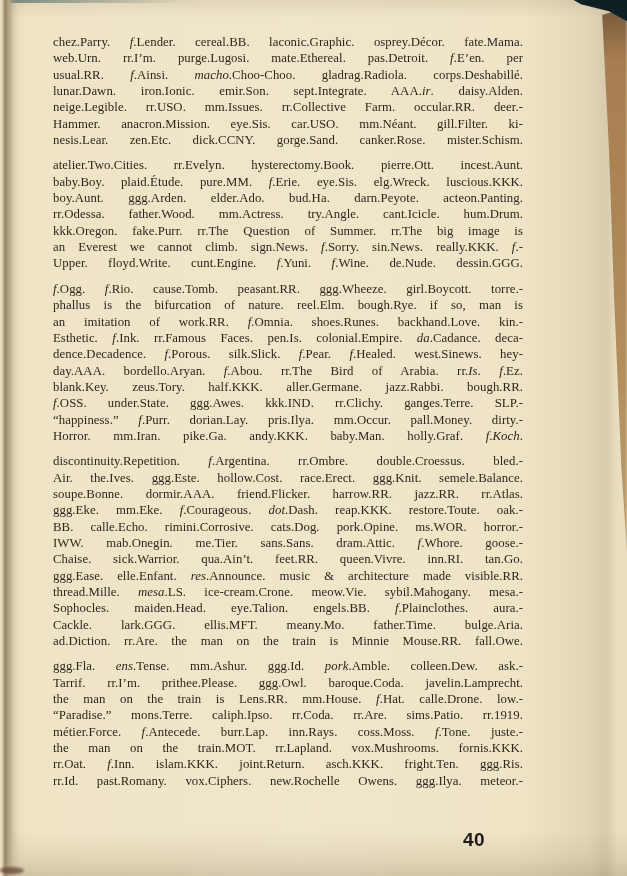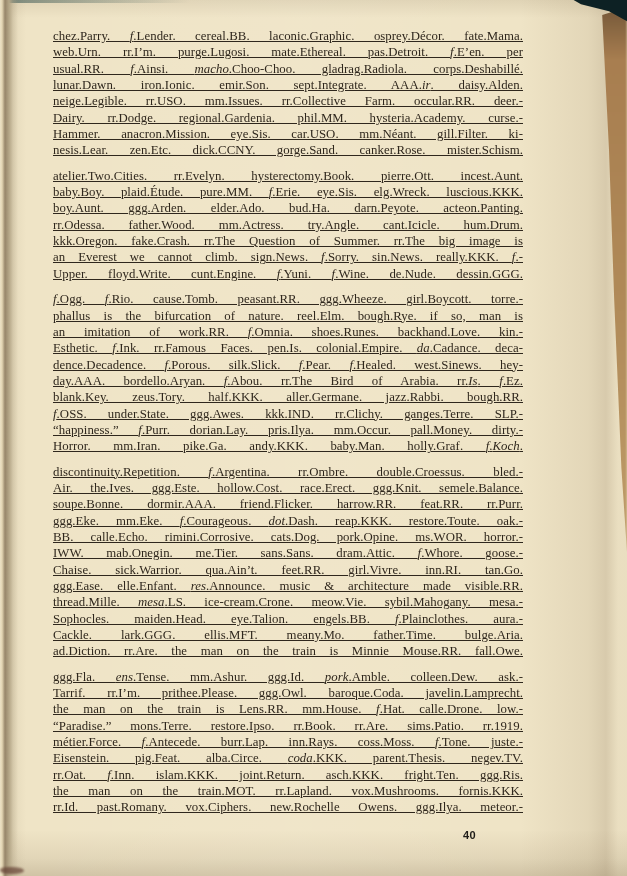--- a/index.html
+++ b/index.html
@@ -97,40 +97,40 @@
     position: absolute;
     left: 53px;
     top: 26px;
     width: 470px;
     color: var(--ink, #2f271d);
     font-size: 12.8px;
     line-height: 16.35px;
     letter-spacing: 0.05px;
   }
 
-  .para { margin: 2px 0 9px 0; text-decoration: underline; }
+  .para { margin: 8px 0 9px 0; }
   .para:last-child { margin-bottom: 0; }
 
   .line {
     text-align: justify;
     text-align-last: justify;
     white-space: normal;
     height: 16.35px;
     overflow: hidden;
   }
 
   .line i { font-style: italic; }
 
   .page-number {
     position: absolute;
     left: 463px;
     top: 829px;
     font-family: "Liberation Sans", sans-serif;
     font-weight: 700;
-    font-size: 11px;
+    font-size: 19px;
     letter-spacing: 0.5px;
     color: #1e1c18;
   }
 </style>
 </head>
 <body>
 
 <div class="scan">
   <div class="paper-shading"></div>
   <div class="board-wedge"></div>
@@ -139,66 +139,64 @@
   <div class="binding"></div>
   <div class="mark-bl"></div>
 
   <div class="text-block">
       <div class="para">
         <div class="line">chez.Parry. <i>f</i>.Lender. cereal.BB. laconic.Graphic. osprey.Décor. fate.Mama.</div>
         <div class="line">web.Urn. rr.I’m. purge.Lugosi. mate.Ethereal. pas.Detroit. <i>f</i>.E’en. per</div>
         <div class="line">usual.RR. <i>f</i>.Ainsi. <i>macho</i>.Choo-Choo. gladrag.Radiola. corps.Deshabillé.</div>
         <div class="line">lunar.Dawn. iron.Ionic. emir.Son. sept.Integrate. AAA.<i>ir</i>. daisy.Alden.</div>
         <div class="line">neige.Legible. rr.USO. mm.Issues. rr.Collective Farm. occular.RR. deer.-</div>
-        <div class="line">Dairy. rr.Dodge. regional.Gardenia. phil.MM. hysteria.Academy. curse.-</div>
         <div class="line">Hammer. anacron.Mission. eye.Sis. car.USO. mm.Néant. gill.Filter. ki-</div>
         <div class="line">nesis.Lear. zen.Etc. dick.CCNY. gorge.Sand. canker.Rose. mister.Schism.</div>
       </div>
       <div class="para">
         <div class="line">atelier.Two.Cities. rr.Evelyn. hysterectomy.Book. pierre.Ott. incest.Aunt.</div>
         <div class="line">baby.Boy. plaid.Étude. pure.MM. <i>f</i>.Erie. eye.Sis. elg.Wreck. luscious.KKK.</div>
         <div class="line">boy.Aunt. ggg.Arden. elder.Ado. bud.Ha. darn.Peyote. acteon.Panting.</div>
         <div class="line">rr.Odessa. father.Wood. mm.Actress. try.Angle. cant.Icicle. hum.Drum.</div>
-        <div class="line">kkk.Oregon. fake.Crash. rr.The Question of Summer. rr.The big image is</div>
+        <div class="line">kkk.Oregon. fake.Purr. rr.The Question of Summer. rr.The big image is</div>
         <div class="line">an Everest we cannot climb. sign.News. <i>f</i>.Sorry. sin.News. really.KKK. <i>f</i>.-</div>
         <div class="line">Upper. floyd.Write. cunt.Engine. <i>f</i>.Yuni. <i>f</i>.Wine. de.Nude. dessin.GGG.</div>
       </div>
       <div class="para">
         <div class="line"><i>f</i>.Ogg. <i>f</i>.Rio. cause.Tomb. peasant.RR. ggg.Wheeze. girl.Boycott. torre.-</div>
         <div class="line">phallus is the bifurcation of nature. reel.Elm. bough.Rye. if so, man is</div>
         <div class="line">an imitation of work.RR. <i>f</i>.Omnia. shoes.Runes. backhand.Love. kin.-</div>
         <div class="line">Esthetic. <i>f</i>.Ink. rr.Famous Faces. pen.Is. colonial.Empire. <i>da</i>.Cadance. deca-</div>
         <div class="line">dence.Decadence. <i>f</i>.Porous. silk.Slick. <i>f</i>.Pear. <i>f</i>.Healed. west.Sinews. hey-</div>
         <div class="line">day.AAA. bordello.Aryan. <i>f</i>.Abou. rr.The Bird of Arabia. rr.<i>Is</i>. <i>f</i>.Ez.</div>
         <div class="line">blank.Key. zeus.Tory. half.KKK. aller.Germane. jazz.Rabbi. bough.RR.</div>
         <div class="line"><i>f</i>.OSS. under.State. ggg.Awes. kkk.IND. rr.Clichy. ganges.Terre. SLP.-</div>
         <div class="line">“happiness.” <i>f</i>.Purr. dorian.Lay. pris.Ilya. mm.Occur. pall.Money. dirty.-</div>
         <div class="line">Horror. mm.Iran. pike.Ga. andy.KKK. baby.Man. holly.Graf. <i>f</i>.<i>Koch</i>.</div>
       </div>
       <div class="para">
         <div class="line">discontinuity.Repetition. <i>f</i>.Argentina. rr.Ombre. double.Croessus. bled.-</div>
         <div class="line">Air. the.Ives. ggg.Este. hollow.Cost. race.Erect. ggg.Knit. semele.Balance.</div>
-        <div class="line">soupe.Bonne. dormir.AAA. friend.Flicker. harrow.RR. feat.RR. rr.Purr.</div>
+        <div class="line">soupe.Bonne. dormir.AAA. friend.Flicker. harrow.RR. jazz.RR. rr.Atlas.</div>
         <div class="line">ggg.Eke. mm.Eke. <i>f</i>.Courageous. <i>dot</i>.Dash. reap.KKK. restore.Toute. oak.-</div>
         <div class="line">BB. calle.Echo. rimini.Corrosive. cats.Dog. pork.Opine. ms.WOR. horror.-</div>
         <div class="line">IWW. mab.Onegin. me.Tier. sans.Sans. dram.Attic. <i>f</i>.Whore. goose.-</div>
-        <div class="line">Chaise. sick.Warrior. qua.Ain’t. feet.RR. girl.Vivre. inn.RI. tan.Go.</div>
+        <div class="line">Chaise. sick.Warrior. qua.Ain’t. feet.RR. queen.Vivre. inn.RI. tan.Go.</div>
         <div class="line">ggg.Ease. elle.Enfant. <i>res</i>.Announce. music &amp; architecture made visible.RR.</div>
         <div class="line">thread.Mille. <i>mesa</i>.LS. ice-cream.Crone. meow.Vie. sybil.Mahogany. mesa.-</div>
         <div class="line">Sophocles. maiden.Head. eye.Talion. engels.BB. <i>f</i>.Plainclothes. aura.-</div>
         <div class="line">Cackle. lark.GGG. ellis.MFT. meany.Mo. father.Time. bulge.Aria.</div>
         <div class="line">ad.Diction. rr.Are. the man on the train is Minnie Mouse.RR. fall.Owe.</div>
       </div>
       <div class="para">
         <div class="line">ggg.Fla. <i>ens</i>.Tense. mm.Ashur. ggg.Id. <i>pork</i>.Amble. colleen.Dew. ask.-</div>
         <div class="line">Tarrif. rr.I’m. prithee.Please. ggg.Owl. baroque.Coda. javelin.Lamprecht.</div>
         <div class="line">the man on the train is Lens.RR. mm.House. <i>f</i>.Hat. calle.Drone. low.-</div>
-        <div class="line">“Paradise.” mons.Terre. restore.Ipso. rr.Book. rr.Are. sims.Patio. rr.1919.</div>
+        <div class="line">“Paradise.” mons.Terre. caliph.Ipso. rr.Coda. rr.Are. sims.Patio. rr.1919.</div>
         <div class="line">métier.Force. <i>f</i>.Antecede. burr.Lap. inn.Rays. coss.Moss. <i>f</i>.Tone. juste.-</div>
-        <div class="line">Eisenstein. pig.Feat. alba.Circe. <i>coda</i>.KKK. parent.Thesis. negev.TV.</div>
+        <div class="line">the man on the train.MOT. rr.Lapland. vox.Mushrooms. fornis.KKK.</div>
         <div class="line">rr.Oat. <i>f</i>.Inn. islam.KKK. joint.Return. asch.KKK. fright.Ten. ggg.Ris.</div>
-        <div class="line">the man on the train.MOT. rr.Lapland. vox.Mushrooms. fornis.KKK.</div>
         <div class="line">rr.Id. past.Romany. vox.Ciphers. new.Rochelle Owens. ggg.Ilya. meteor.-</div>
       </div>
     </div>
 
   <div class="page-number">40</div>
 </div>
 
 </body></html>

